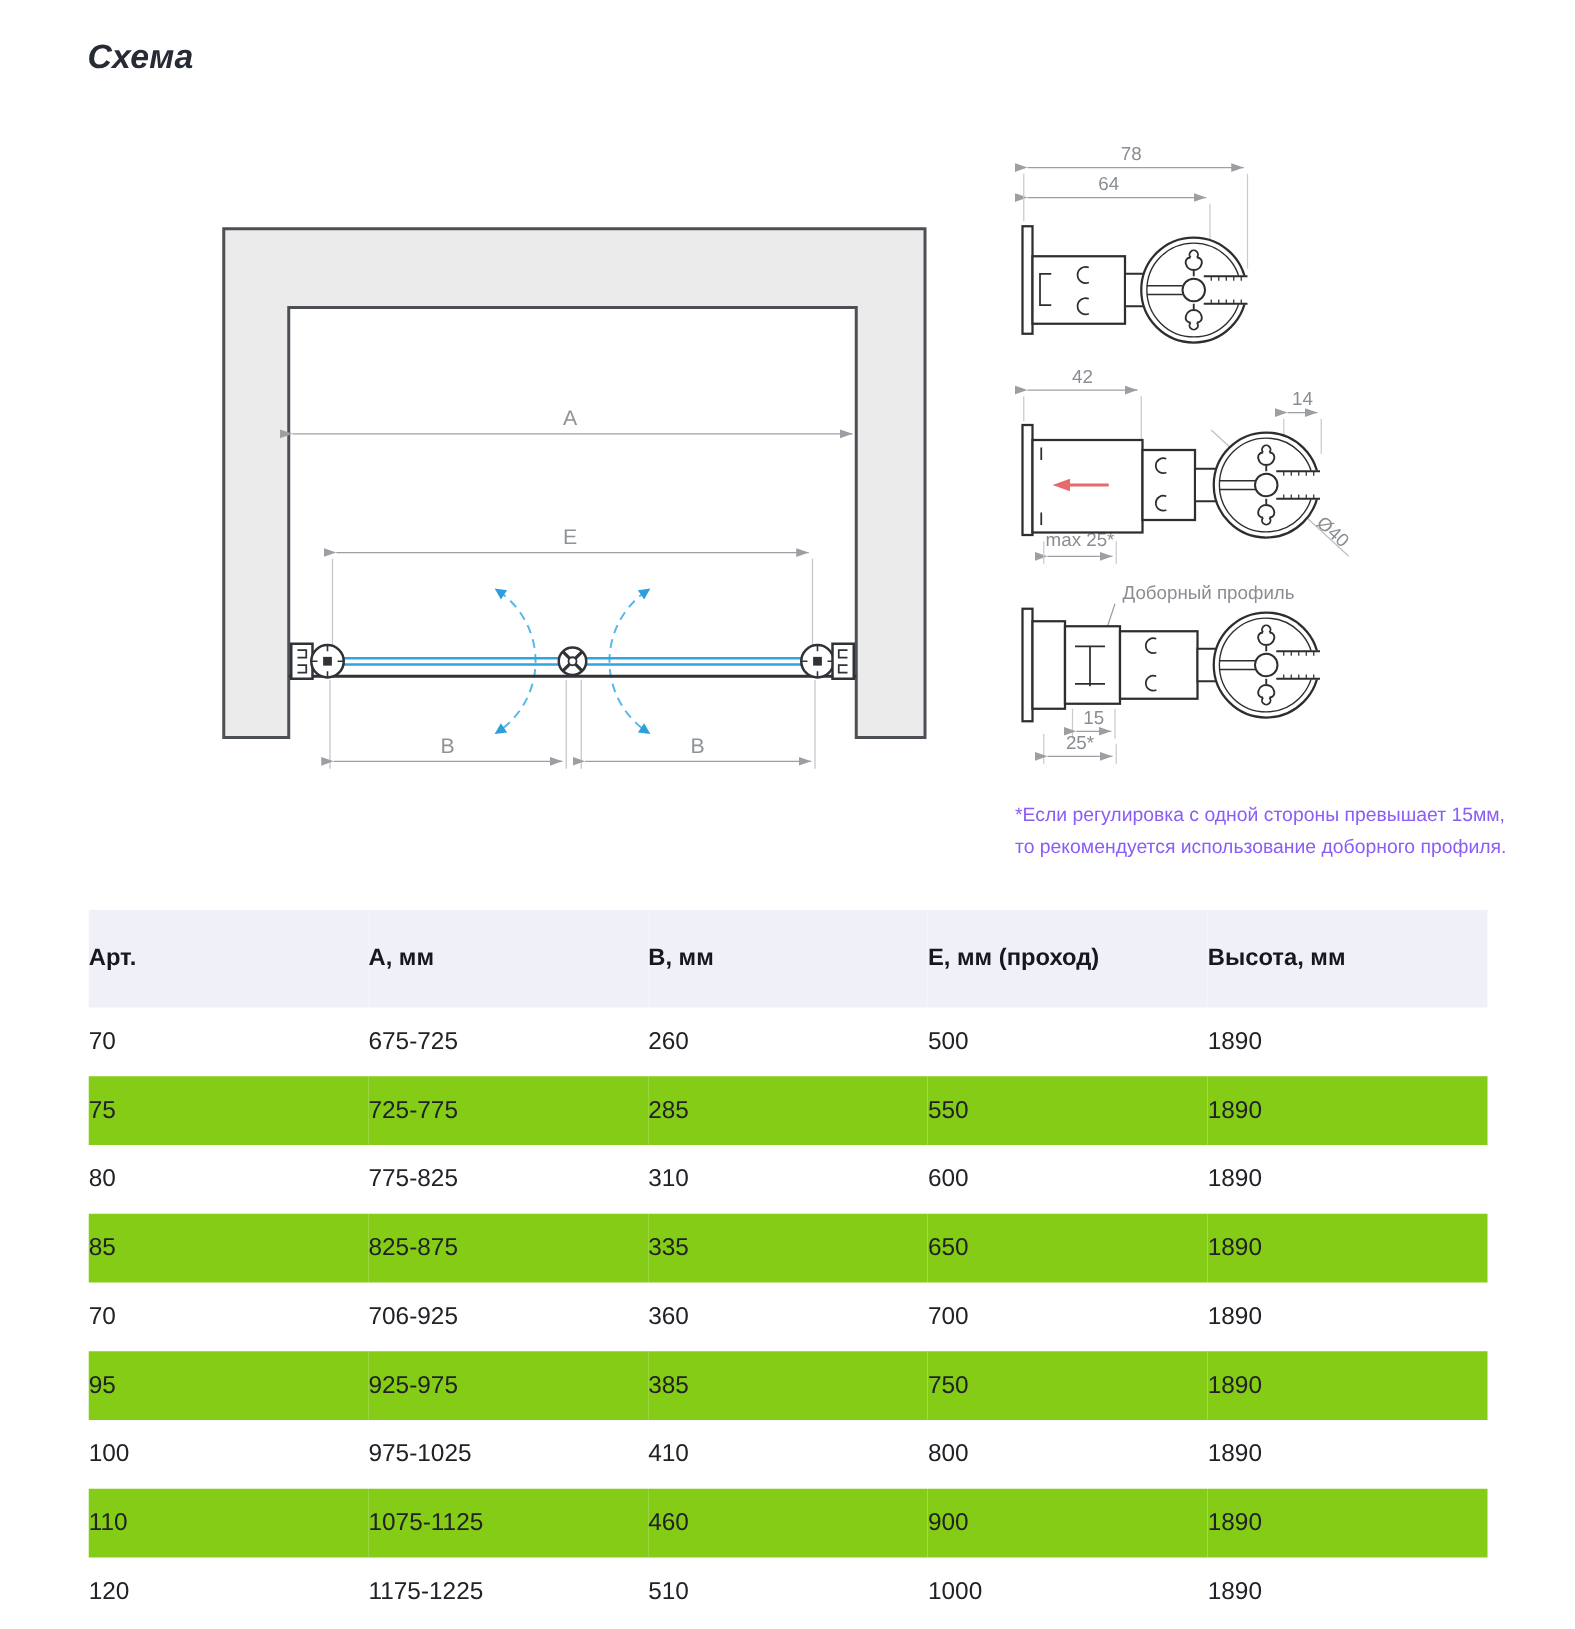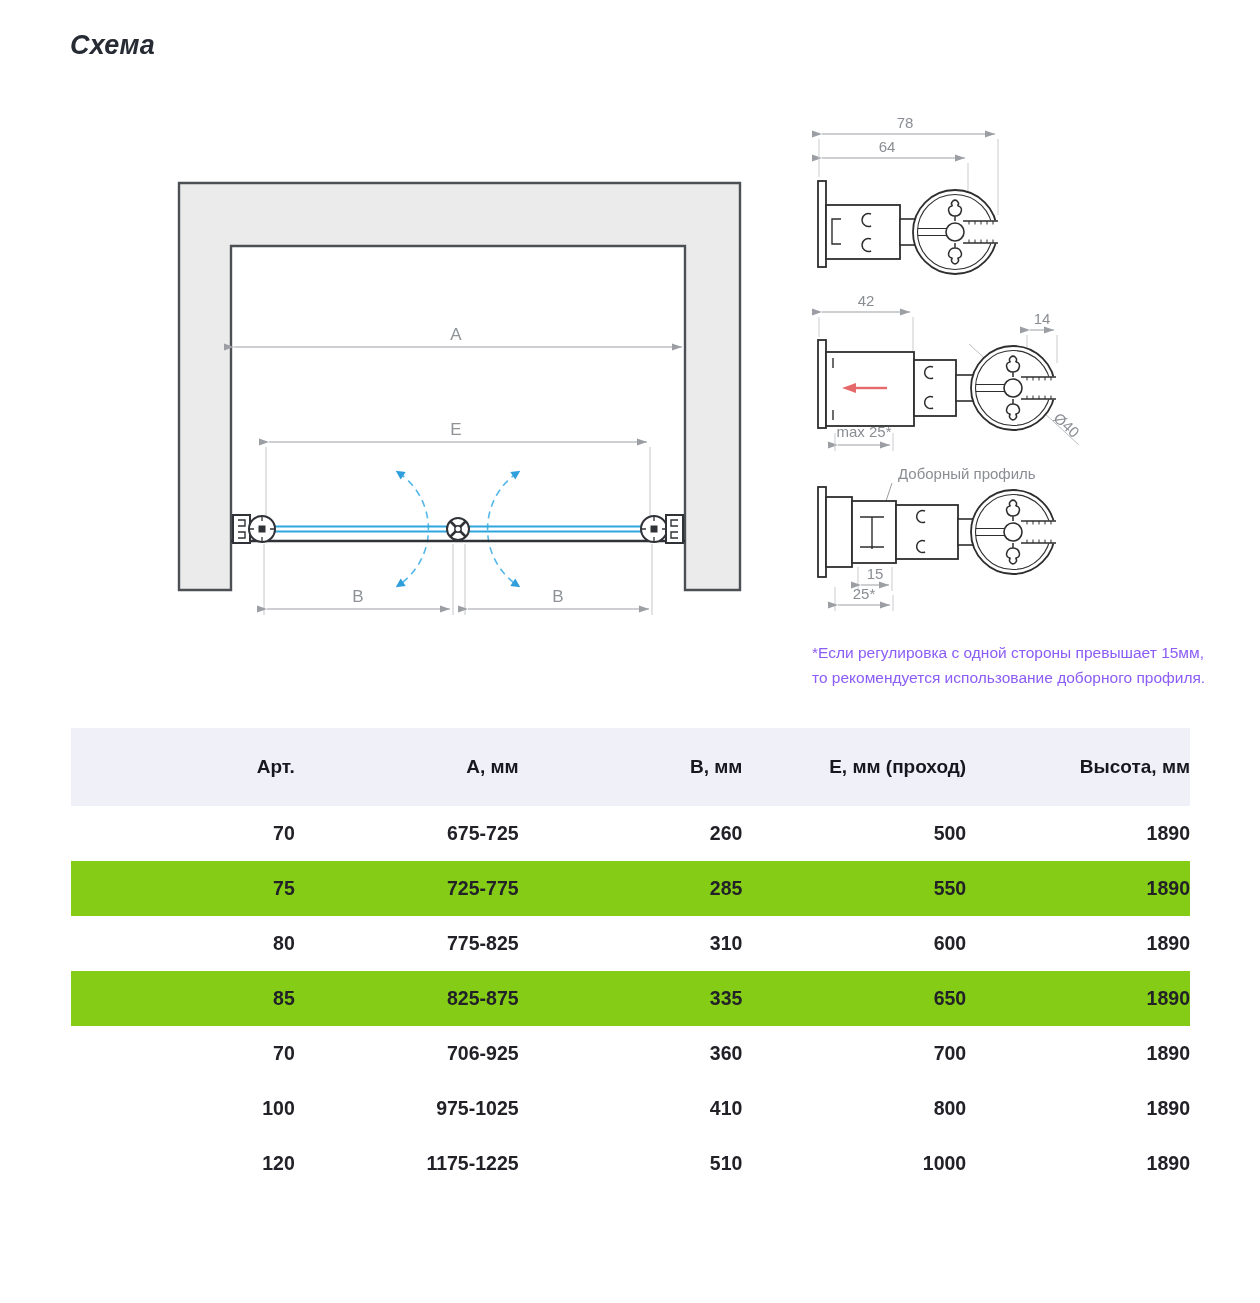--- a/index.html
+++ b/index.html
@@ -5,24 +5,24 @@
   html,body{margin:0;padding:0;background:#fff;}
   .page{position:relative;width:1260px;height:1303px;background:#fff;overflow:hidden;
         font-family:"Liberation Sans", sans-serif;}
   .page-title{position:absolute;left:70px;top:12px;font-size:27px;font-weight:700;
         color:#272b33;letter-spacing:.2px;font-style:italic;}
   .diagram-svg{position:absolute;left:150px;top:150px;}
   .profiles-svg{position:absolute;left:795px;top:115px;}
   .footnote{position:absolute;left:812px;top:640px;width:400px;font-size:15.5px;
         color:#8b5cf6;line-height:25px;}
   .spec-table{position:absolute;left:71px;top:728px;width:1119px;border-collapse:collapse;
-        table-layout:fixed;text-align:right;}
+        table-layout:fixed;text-align:left;}
   .spec-table th{height:78px;background:#f0f1f8;font-weight:700;font-size:19px;
         color:#17171e;padding:0;}
-  .spec-table td{height:55px;font-size:19.5px;font-weight:700;color:#212127;padding:0;}
+  .spec-table td{height:55px;font-size:19.5px;font-weight:400;color:#212127;padding:0;}
   .spec-table tr.alt{background:#84cc16;}
   svg text{font-family:"Liberation Sans", sans-serif;}
   .dim-label{fill:#8f9398;font-size:17px;}
   .dim-label-sm{fill:#8a8e93;font-size:15px;}
 </style>
 </head>
 <body>
 
 <div class="page">
 
@@ -251,27 +251,41 @@
         <td>650</td>
         <td>1890</td>
       </tr>
       <tr>
         <td>70</td>
         <td>706-925</td>
         <td>360</td>
         <td>700</td>
         <td>1890</td>
       </tr>
+      <tr class="alt">
+        <td>95</td>
+        <td>925-975</td>
+        <td>385</td>
+        <td>750</td>
+        <td>1890</td>
+      </tr>
       <tr>
         <td>100</td>
         <td>975-1025</td>
         <td>410</td>
         <td>800</td>
         <td>1890</td>
       </tr>
+      <tr class="alt">
+        <td>110</td>
+        <td>1075-1125</td>
+        <td>460</td>
+        <td>900</td>
+        <td>1890</td>
+      </tr>
       <tr>
         <td>120</td>
         <td>1175-1225</td>
         <td>510</td>
         <td>1000</td>
         <td>1890</td>
       </tr>
     </tbody>
   </table>
 

